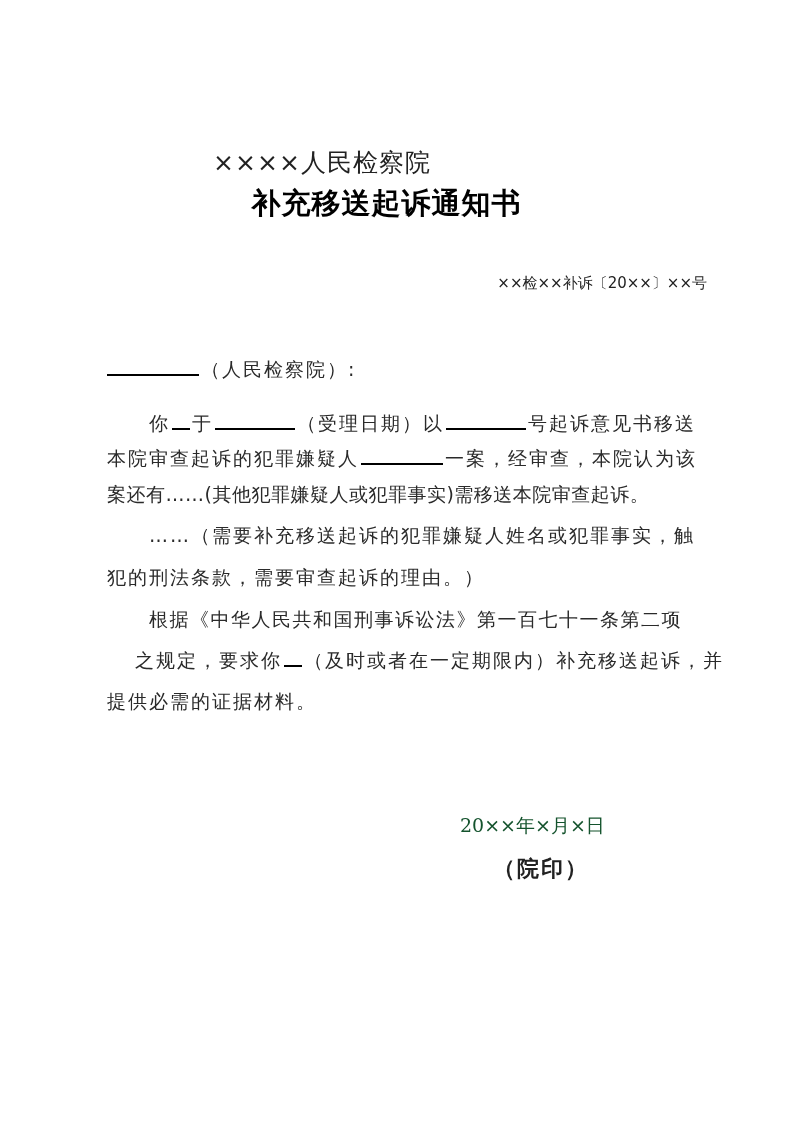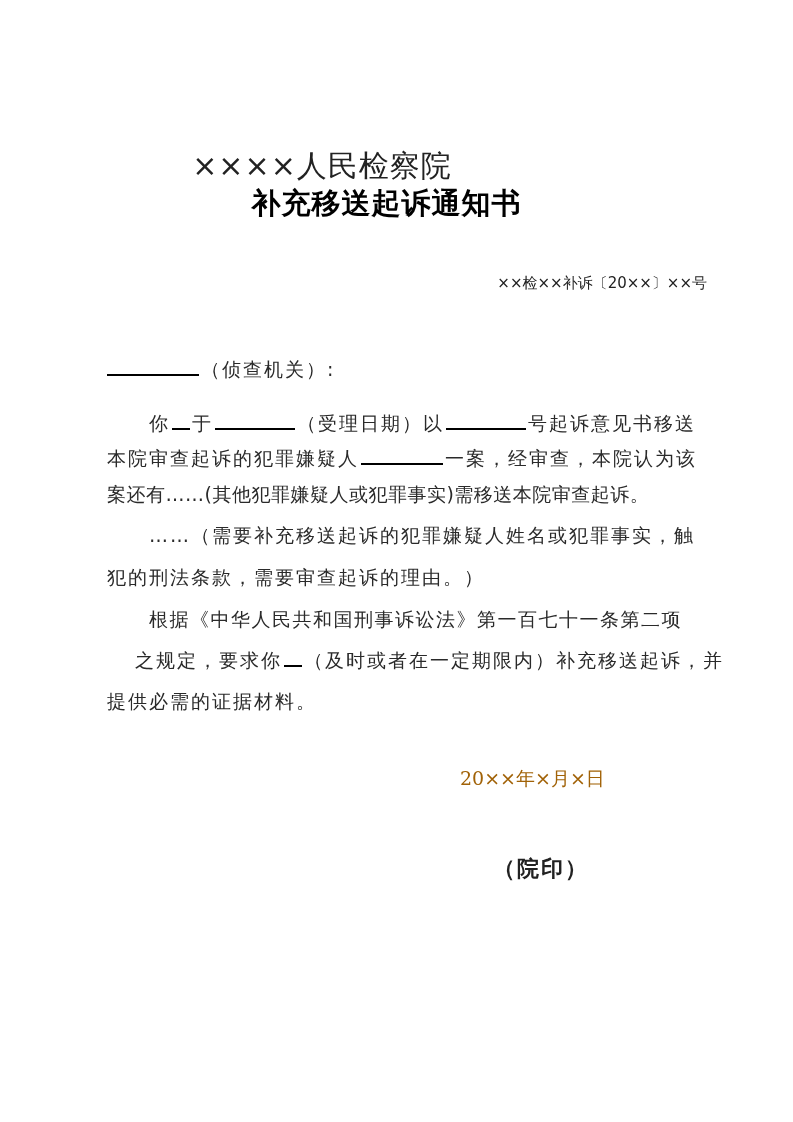--- a/index.html
+++ b/index.html
@@ -4,21 +4,21 @@
 <style>
   html, body { margin: 0; padding: 0; background: #ffffff; }
   body {
     width: 793px; height: 1122px; position: relative; overflow: hidden;
     font-family: "DejaVu Serif", "Liberation Serif", serif;
     color: #1a1a1a;
   }
   .abs { position: absolute; white-space: nowrap; }
   .org {
     left: 0; width: 644px; top: 146px; text-align: center;
-    font-size: 30px; letter-spacing: 1px; color: #222;
+    font-size: 25px; letter-spacing: 1px; color: #222;
     font-family: "DejaVu Sans", "Liberation Sans", sans-serif;
   }
   .title {
     left: 0; width: 773px; top: 184px; text-align: center;
     font-size: 29px; font-weight: bold; letter-spacing: 1px; color: #000;
     font-family: "DejaVu Sans", "Liberation Sans", sans-serif;
   }
   .docno {
     right: 86px; top: 274px; font-size: 15px; color: #222;
     font-family: "DejaVu Sans", "Liberation Sans", sans-serif;
@@ -27,38 +27,38 @@
     left: 107px; font-size: 19px; color: #2a2a2a; letter-spacing: 2px;
     font-family: "DejaVu Sans", "Liberation Sans", sans-serif;
     line-height: 26px;
   }
   .indent { left: 149px; }
   .blank {
     display: inline-block; border-bottom: 2px solid #000; height: 18px;
     vertical-align: baseline; margin: 0 2px;
   }
   .date {
-    left: 460px; top: 766px; font-size: 19px; color: #a16207;
+    left: 460px; top: 813px; font-size: 19px; color: #14532d;
     font-family: "DejaVu Serif", "Liberation Serif", serif;
   }
   .seal {
     left: 493px; top: 854px; font-size: 22px; color: #222; letter-spacing: 2px;
     font-family: "DejaVu Sans", "Liberation Sans", sans-serif;
     font-weight: bold;
   }
 </style>
 </head>
 <body>
 
 <div class="abs org">××××人民检察院</div>
 <div class="abs title">补充移送起诉通知书</div>
 <div class="abs docno">××检××补诉〔20××〕××号</div>
 
 <div class="abs line" style="top:356px;">
-  <span class="blank" style="width:92px; margin-left:0;"></span><span>（侦查机关）:</span>
+  <span class="blank" style="width:92px; margin-left:0;"></span><span>（人民检察院）:</span>
 </div>
 
 <div class="abs line indent" style="top:410px;">
   <span>你</span><span class="blank" style="width:18px;"></span><span>于</span><span class="blank" style="width:80px;"></span><span>（受理日期）以</span><span class="blank" style="width:80px;"></span><span>号起诉意见书移送</span>
 </div>
 
 <div class="abs line" style="top:439px;margin-top:6px;">
   <span>本院审查起诉的犯罪嫌疑人</span><span class="blank" style="width:82px;"></span><span>一案，经审查，本院认为该</span>
 </div>
 

